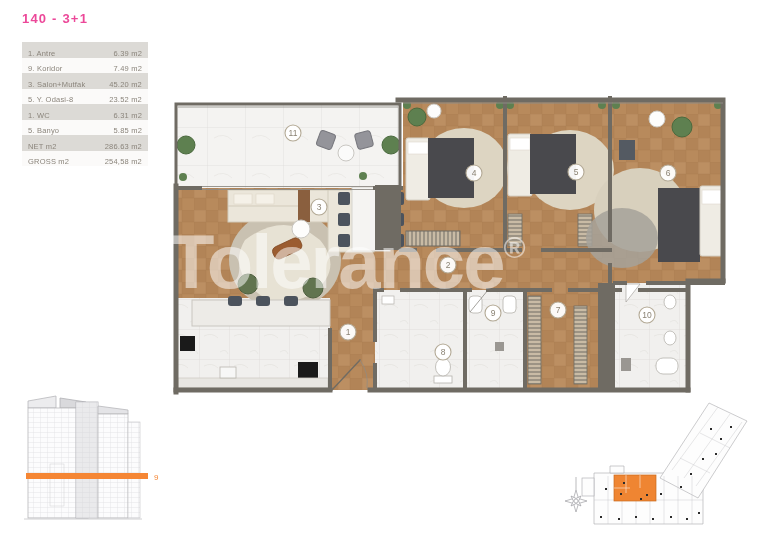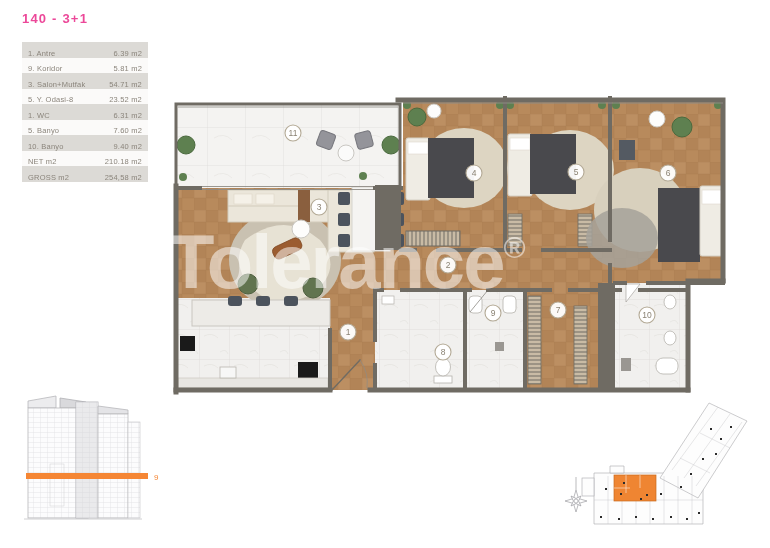--- a/index.html
+++ b/index.html
@@ -39,45 +39,41 @@
 
 <div class="title">140 - 3+1</div>
 
 <div class="area-table">
   <div class="area-row">
       <span>1. Antre</span>
       <span>6.39 m2</span>
     </div>
   <div class="area-row">
       <span>9. Koridor</span>
-      <span>5.81 m2</span>
+      <span>7.49 m2</span>
     </div>
   <div class="area-row">
       <span>3. Salon+Mutfak</span>
-      <span>54.71 m2</span>
+      <span>45.20 m2</span>
     </div>
   <div class="area-row">
       <span>5. Y. Odasi-8</span>
       <span>23.52 m2</span>
     </div>
   <div class="area-row">
       <span>1. WC</span>
       <span>6.31 m2</span>
     </div>
   <div class="area-row">
       <span>5. Banyo</span>
-      <span>7.60 m2</span>
-    </div>
-  <div class="area-row">
-      <span>10. Banyo</span>
-      <span>9.40 m2</span>
+      <span>5.85 m2</span>
     </div>
   <div class="area-row">
       <span>NET m2</span>
-      <span>210.18 m2</span>
+      <span>286.63 m2</span>
     </div>
   <div class="area-row">
       <span>GROSS m2</span>
       <span>254,58 m2</span>
     </div>
 </div>
 
 <div class="plan-wrap">
 <svg class="plan-svg" width="560" height="310" viewBox="0 0 560 310">
   <defs>

